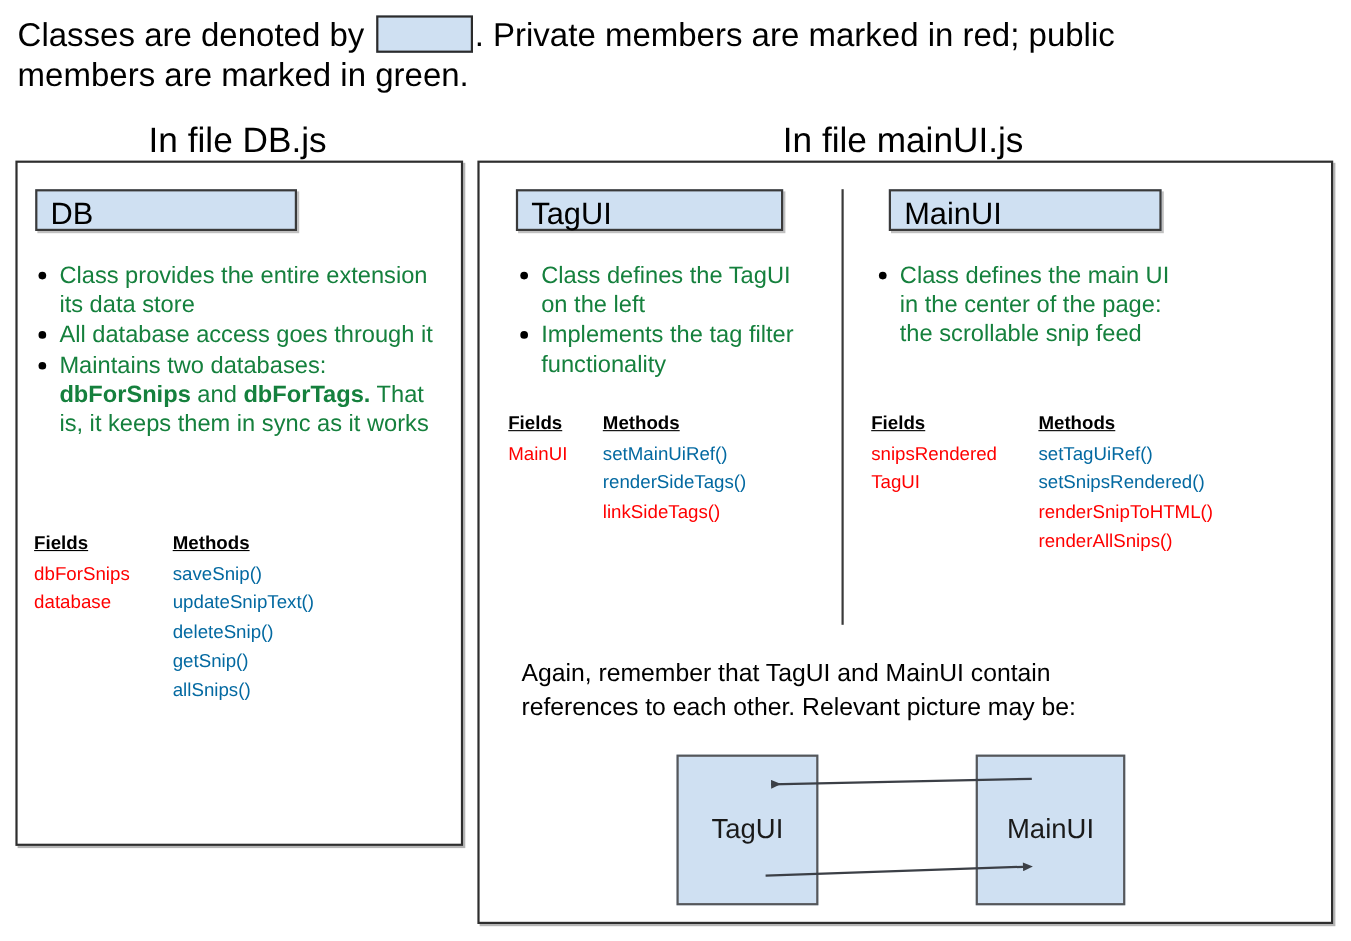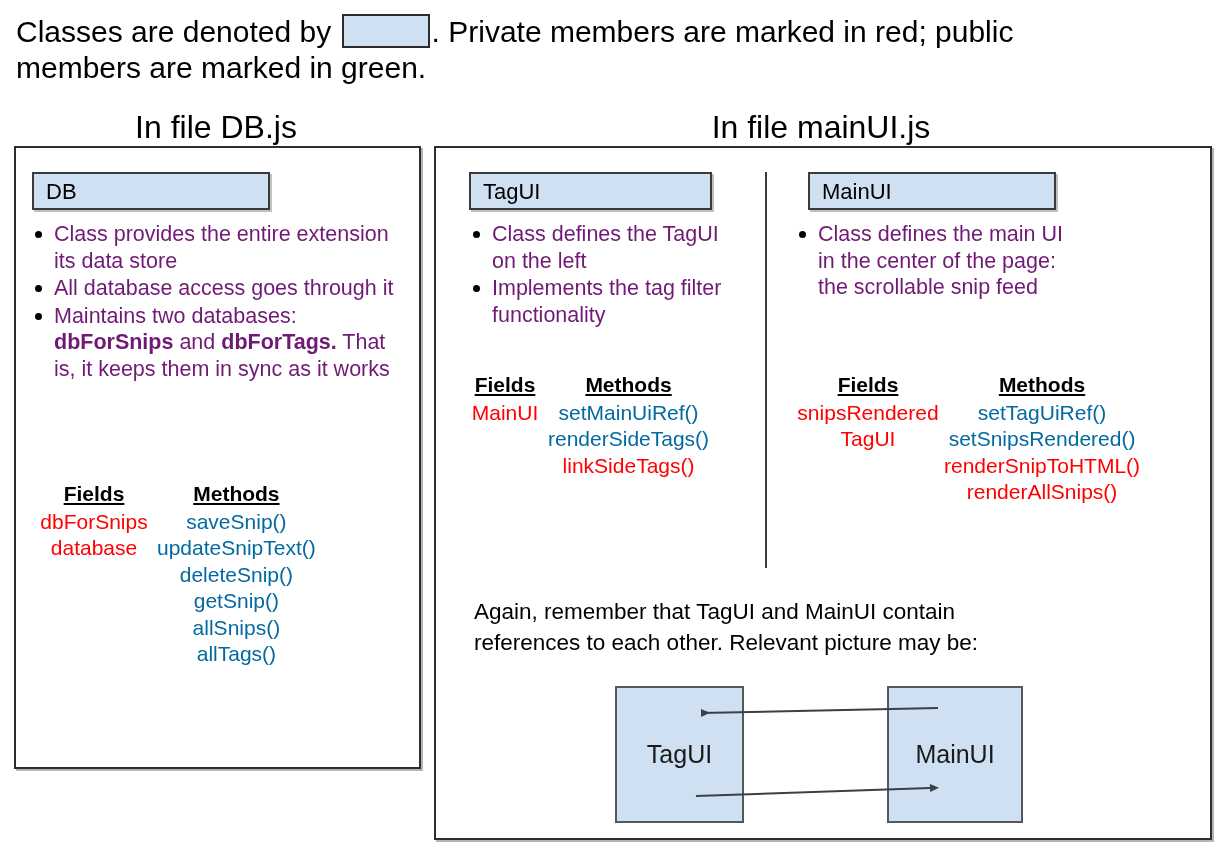--- a/index.html
+++ b/index.html
@@ -34,36 +34,36 @@
     position:absolute;background:#fff;
     border:2px solid #2e2e2e;
     box-shadow:2px 2px 0 0 rgba(120,120,120,.55);
   }
   #panel-db{left:14px;top:146px;width:403px;height:619px;}
   #panel-main{left:434px;top:146px;width:774px;height:690px;}
 
   
   .class-chip{
     position:absolute;background:#cfe0f2;border:2px solid #3a3a3a;
-    font-size:22px;line-height:1;color:#000;
+    font-size:28px;line-height:1;color:#000;
     padding:7px 0 9px 12px;box-sizing:border-box;
     box-shadow:2px 2px 0 0 rgba(130,130,130,.5);
   }
 
   
-  .bullets{position:absolute;font-size:21.5px;line-height:26.5px;color:#701a75;}
+  .bullets{position:absolute;font-size:21.5px;line-height:26.5px;color:#15803d;margin-top:16px;}
   .bullets .bi{position:relative;padding-left:26px;margin-bottom:1px;}
   .bullets .bi::before{
     content:"";position:absolute;left:7px;top:10px;
     width:7px;height:7px;border-radius:50%;background:#000;
   }
   .bullets b{font-weight:bold;}
 
   
-  .members{position:absolute;font-size:21px;line-height:26.5px;text-align:center;}
+  .members{position:absolute;font-size:17px;line-height:26.5px;}
   .members .cols{display:flex;}
   .members .col{display:flex;flex-direction:column;}
   .members .hdr{
     font-weight:bold;text-decoration:underline;color:#000;margin-bottom:1px;
     white-space:nowrap;
   }
   .members .m{white-space:nowrap;}
   .priv{color:#ff0000;}
   .pub{color:#0369a1;}
 
@@ -117,21 +117,20 @@
           <div class="m priv">dbForSnips</div>
           <div class="m priv">database</div>
         </div>
         <div class="col">
           <div class="hdr">Methods</div>
           <div class="m pub">saveSnip()</div>
           <div class="m pub">updateSnipText()</div>
           <div class="m pub">deleteSnip()</div>
           <div class="m pub">getSnip()</div>
           <div class="m pub">allSnips()</div>
-          <div class="m pub">allTags()</div>
         </div>
       </div>
     </div>
 
   <div class="panel" id="panel-main"></div>
 
   <div class="vdiv" style="left:765px;top:172px;height:396px;"></div>
 
   <div class="class-chip" style="left:469px;top:172px;width:243px;height:38px;">TagUI</div>
 

